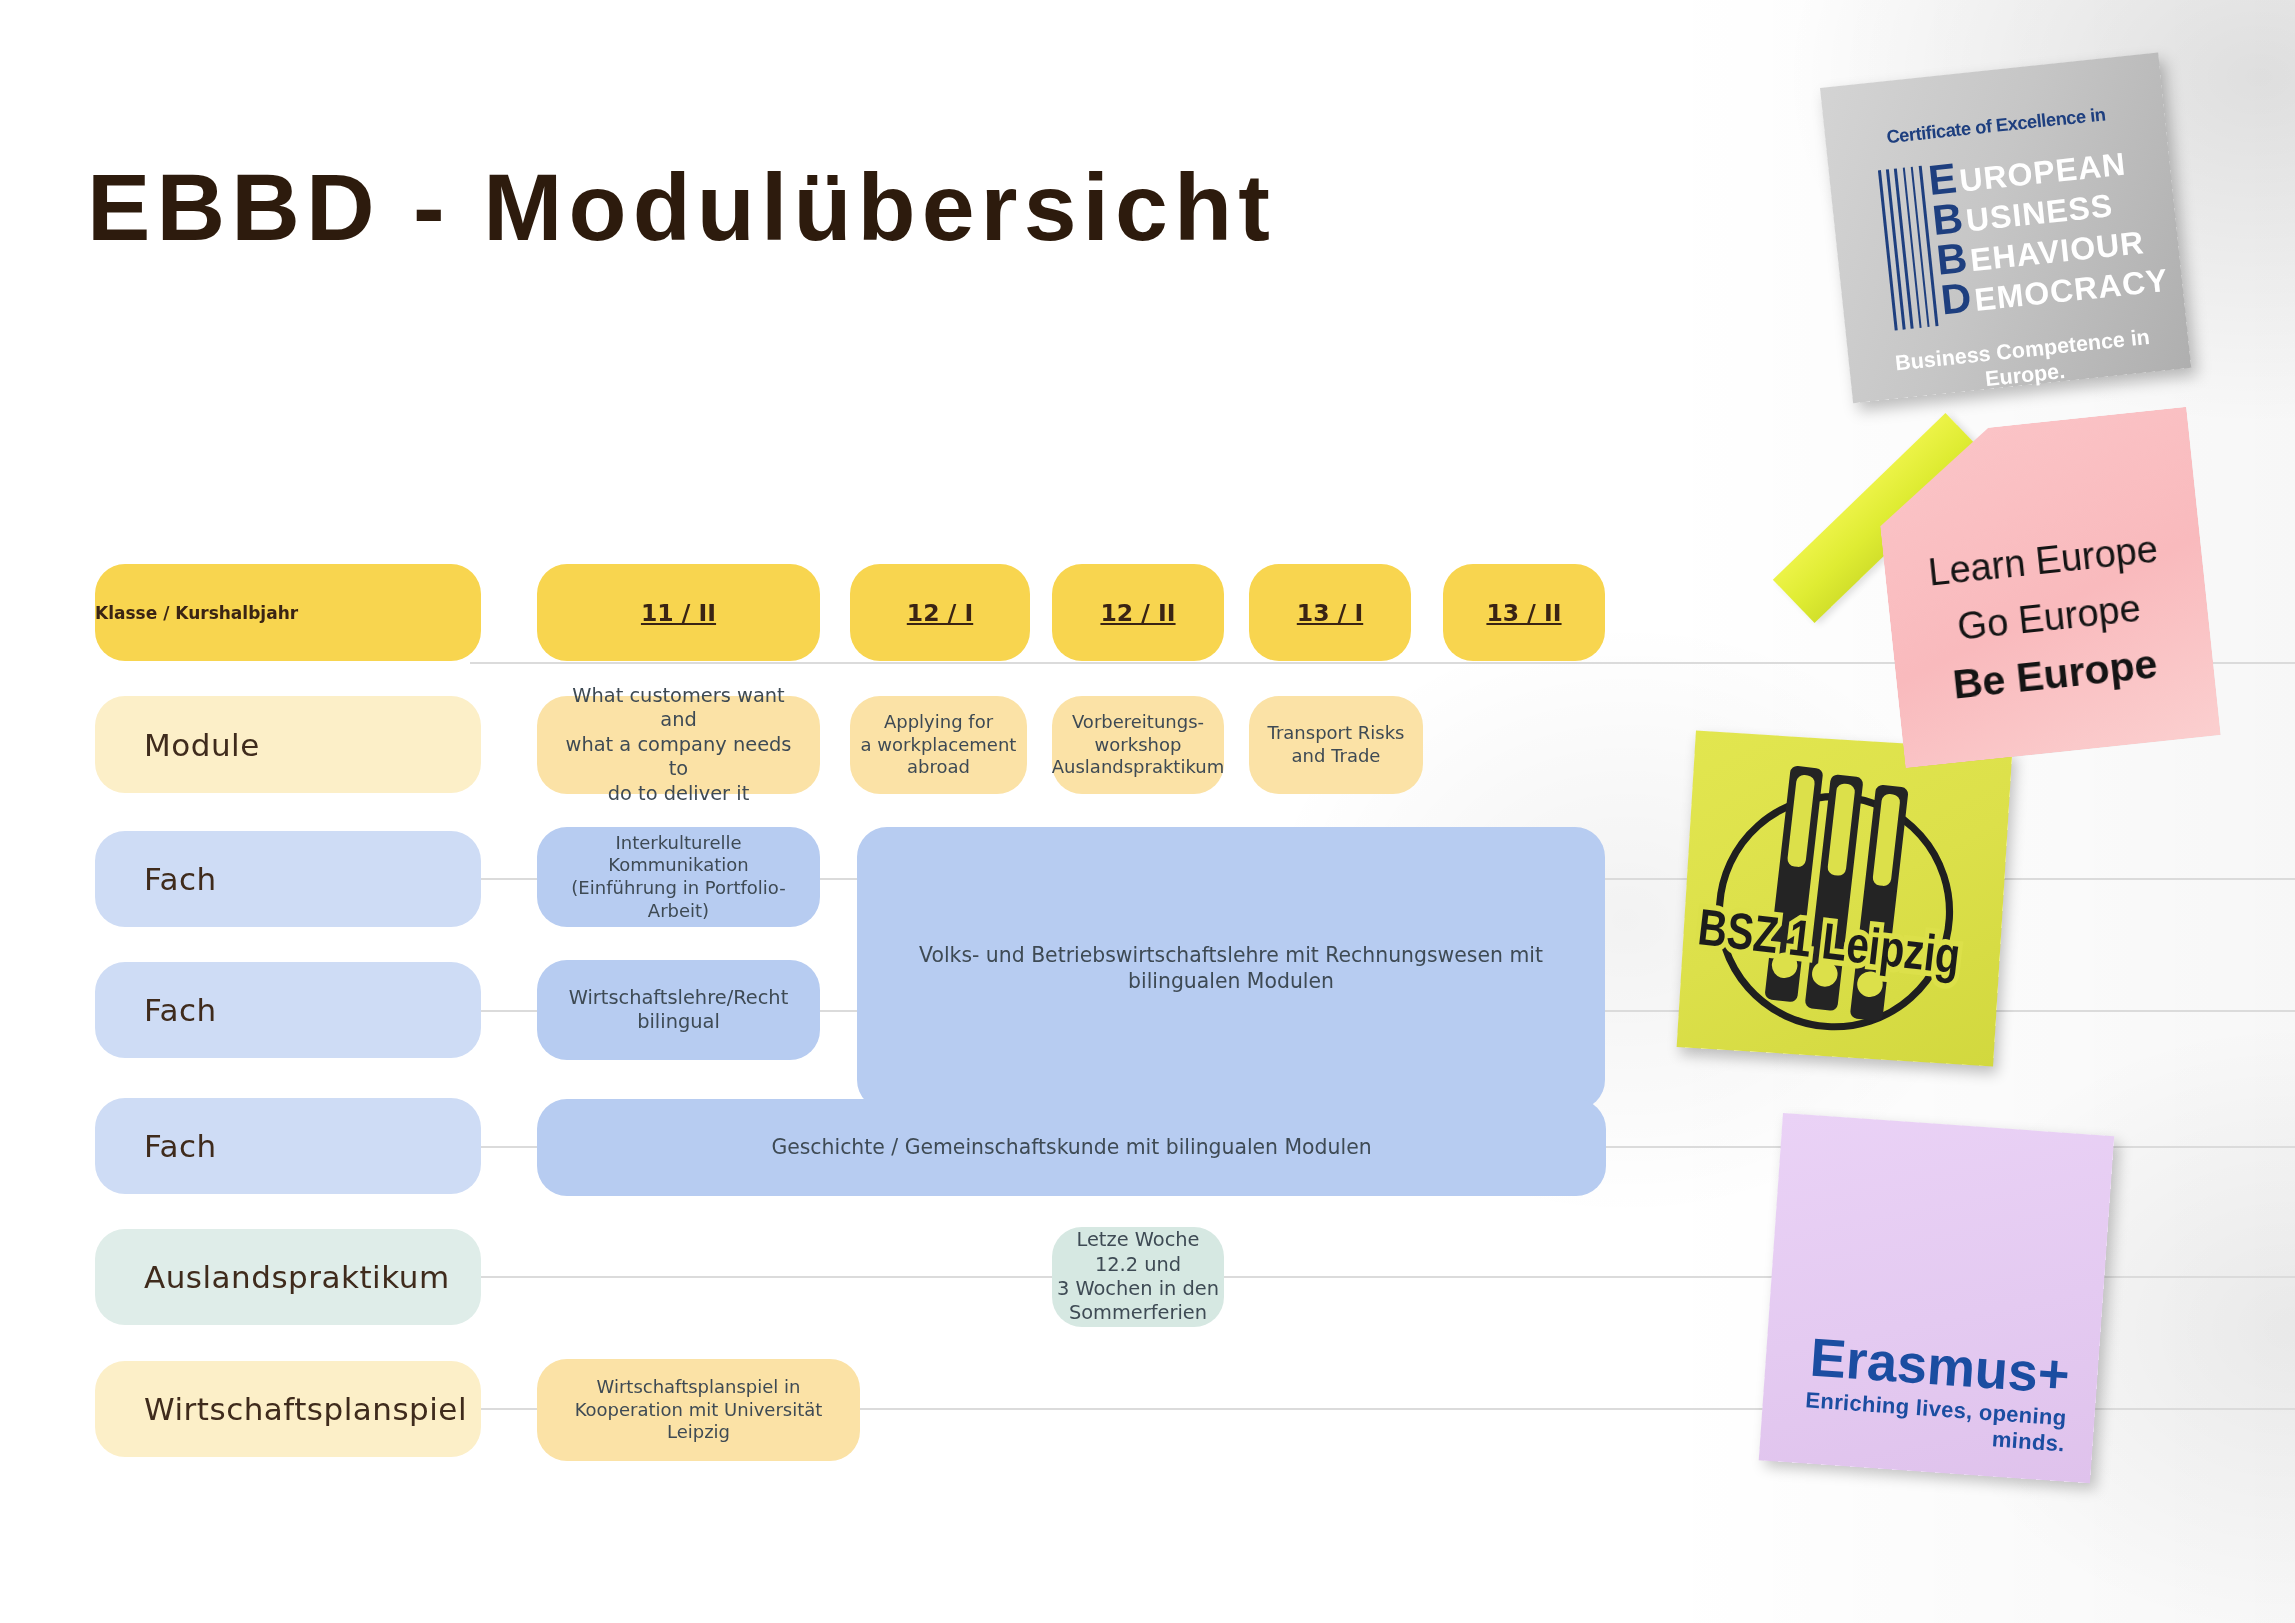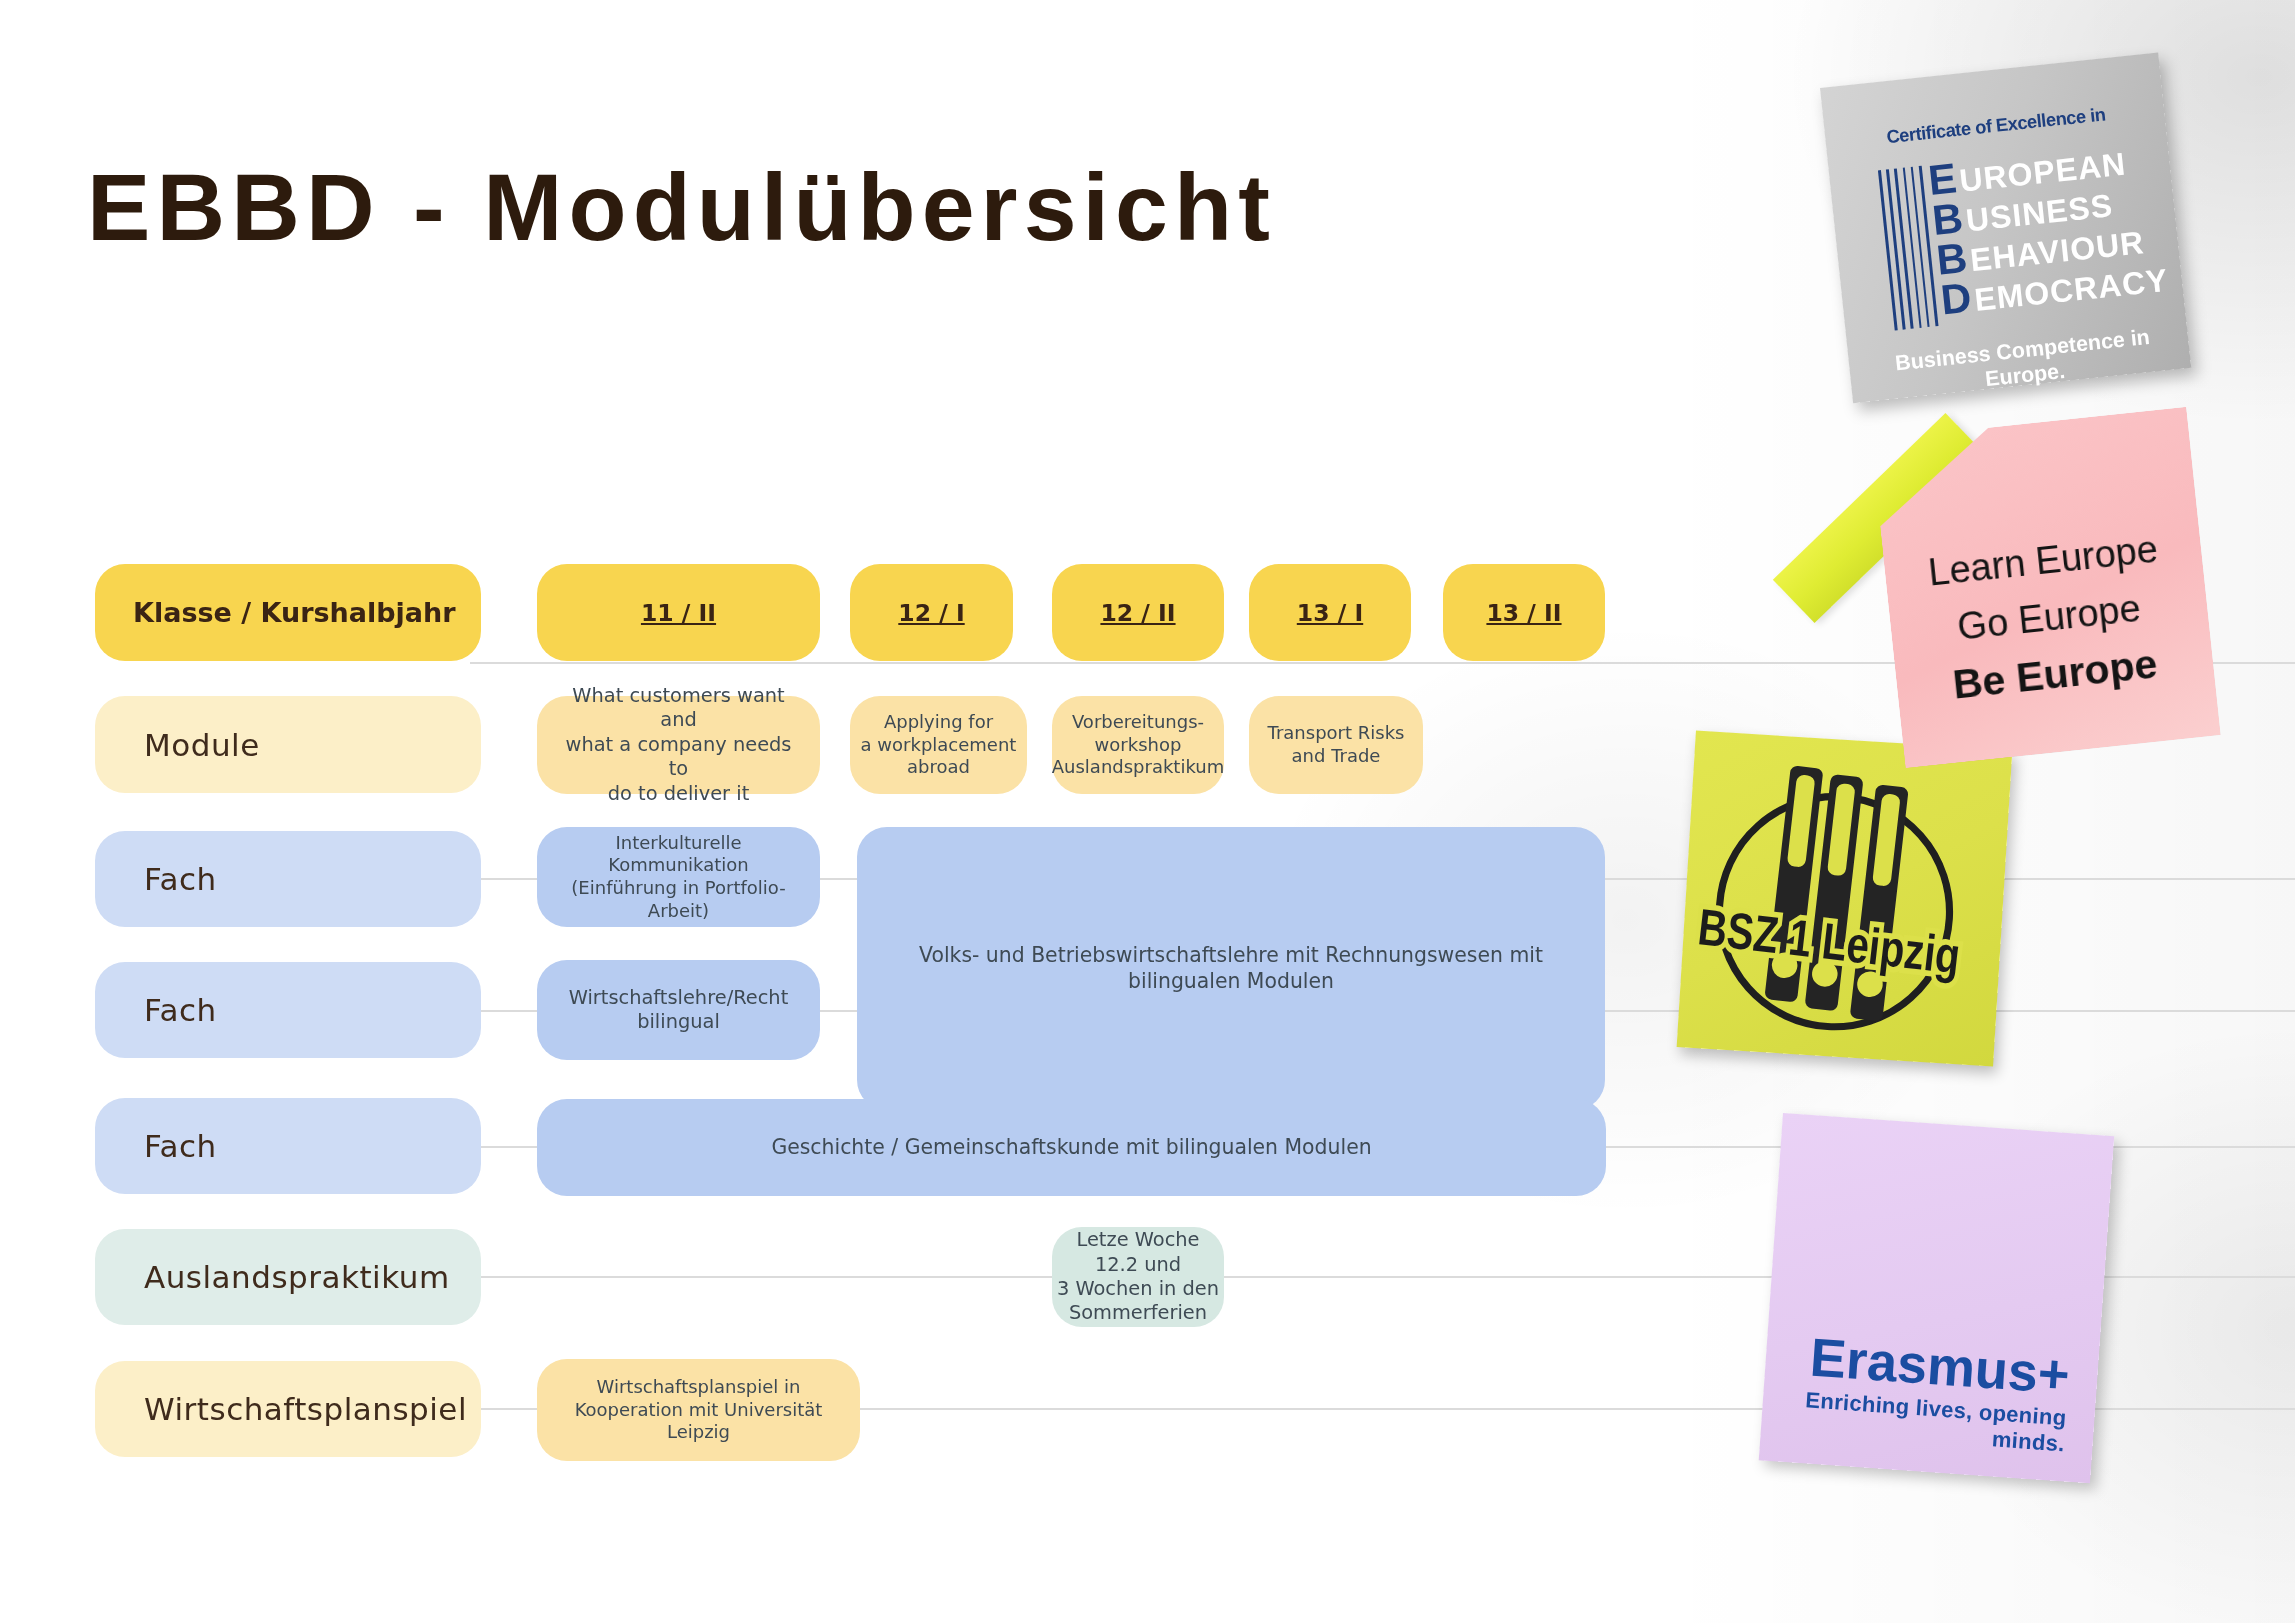--- a/index.html
+++ b/index.html
@@ -11,22 +11,22 @@
      radial-gradient(613px 511px at 2290px 1329px, rgba(0,0,0,0.06), transparent 60%),
      linear-gradient(90deg, rgba(0,0,0,0) 72%, rgba(0,0,0,0.03) 100%);}
   .title{position:absolute;left:87px;top:153px;margin:0;z-index:2;
          font-family:"Liberation Sans","DejaVu Sans",sans-serif;
          font-size:95px;font-weight:700;letter-spacing:6.1px;color:#2D1B0D;}
   .hline{position:absolute;left:470px;right:0;height:1.5px;background:#DBDBDB;z-index:1;}
   .pill{position:absolute;z-index:2;border-radius:30px;display:flex;align-items:center;}
   .label-pill{justify-content:flex-start;padding-left:49px;box-sizing:border-box;
               font-size:31px;letter-spacing:0.5px;color:#3F2B1C;}
   .header-pill{justify-content:center;font-weight:700;font-size:23.5px;color:#3A2414;text-decoration:underline;}
-  .header-label{justify-content:flex-start;padding-left:38px;box-sizing:border-box;
-                font-weight:700;font-size:27px;color:#3A2414;}
+  .header-label{justify-content:flex-start;box-sizing:border-box;
+                font-weight:700;font-size:17px;color:#3A2414;}
   .cell{justify-content:center;text-align:center;font-size:19.4px;line-height:1.26;
         color:#3E4A54;white-space:pre-line;}
   .cell-sm{font-size:18px;}
   .cell-lg{font-size:20.4px;}
   .c-yellow{background:#F8D54F;}
   .c-cream{background:#FCEFC8;}
   .c-peach{background:#FBE2A6;}
   .c-lblue{background:#CEDCF5;}
   .c-blue{background:#B7CCF1;}
   .c-mintl{background:#DFEDE9;}
@@ -89,21 +89,21 @@
   <div class="hline" style="top:1146px"></div>
   <div class="hline" style="top:1276px"></div>
   <div class="hline" style="top:1408px"></div>
 
   <div class="pill header-label c-yellow" style="left:95px;top:564px;width:386px;height:97px">
     <span>Klasse / Kurshalbjahr</span>
   </div>
   <div class="pill header-pill c-yellow" style="left:537px;top:564px;width:283px;height:97px">
     <span>11 / II</span>
   </div>
-  <div class="pill header-pill c-yellow" style="left:850px;top:564px;width:163px;height:97px">
+  <div class="pill header-pill c-yellow" style="left:850px;top:564px;width:180px;height:97px">
     <span>12 / I</span>
   </div>
   <div class="pill header-pill c-yellow" style="left:1052px;top:564px;width:172px;height:97px">
     <span>12 / II</span>
   </div>
   <div class="pill header-pill c-yellow" style="left:1249px;top:564px;width:162px;height:97px">
     <span>13 / I</span>
   </div>
   <div class="pill header-pill c-yellow" style="left:1443px;top:564px;width:162px;height:97px">
     <span>13 / II</span>

